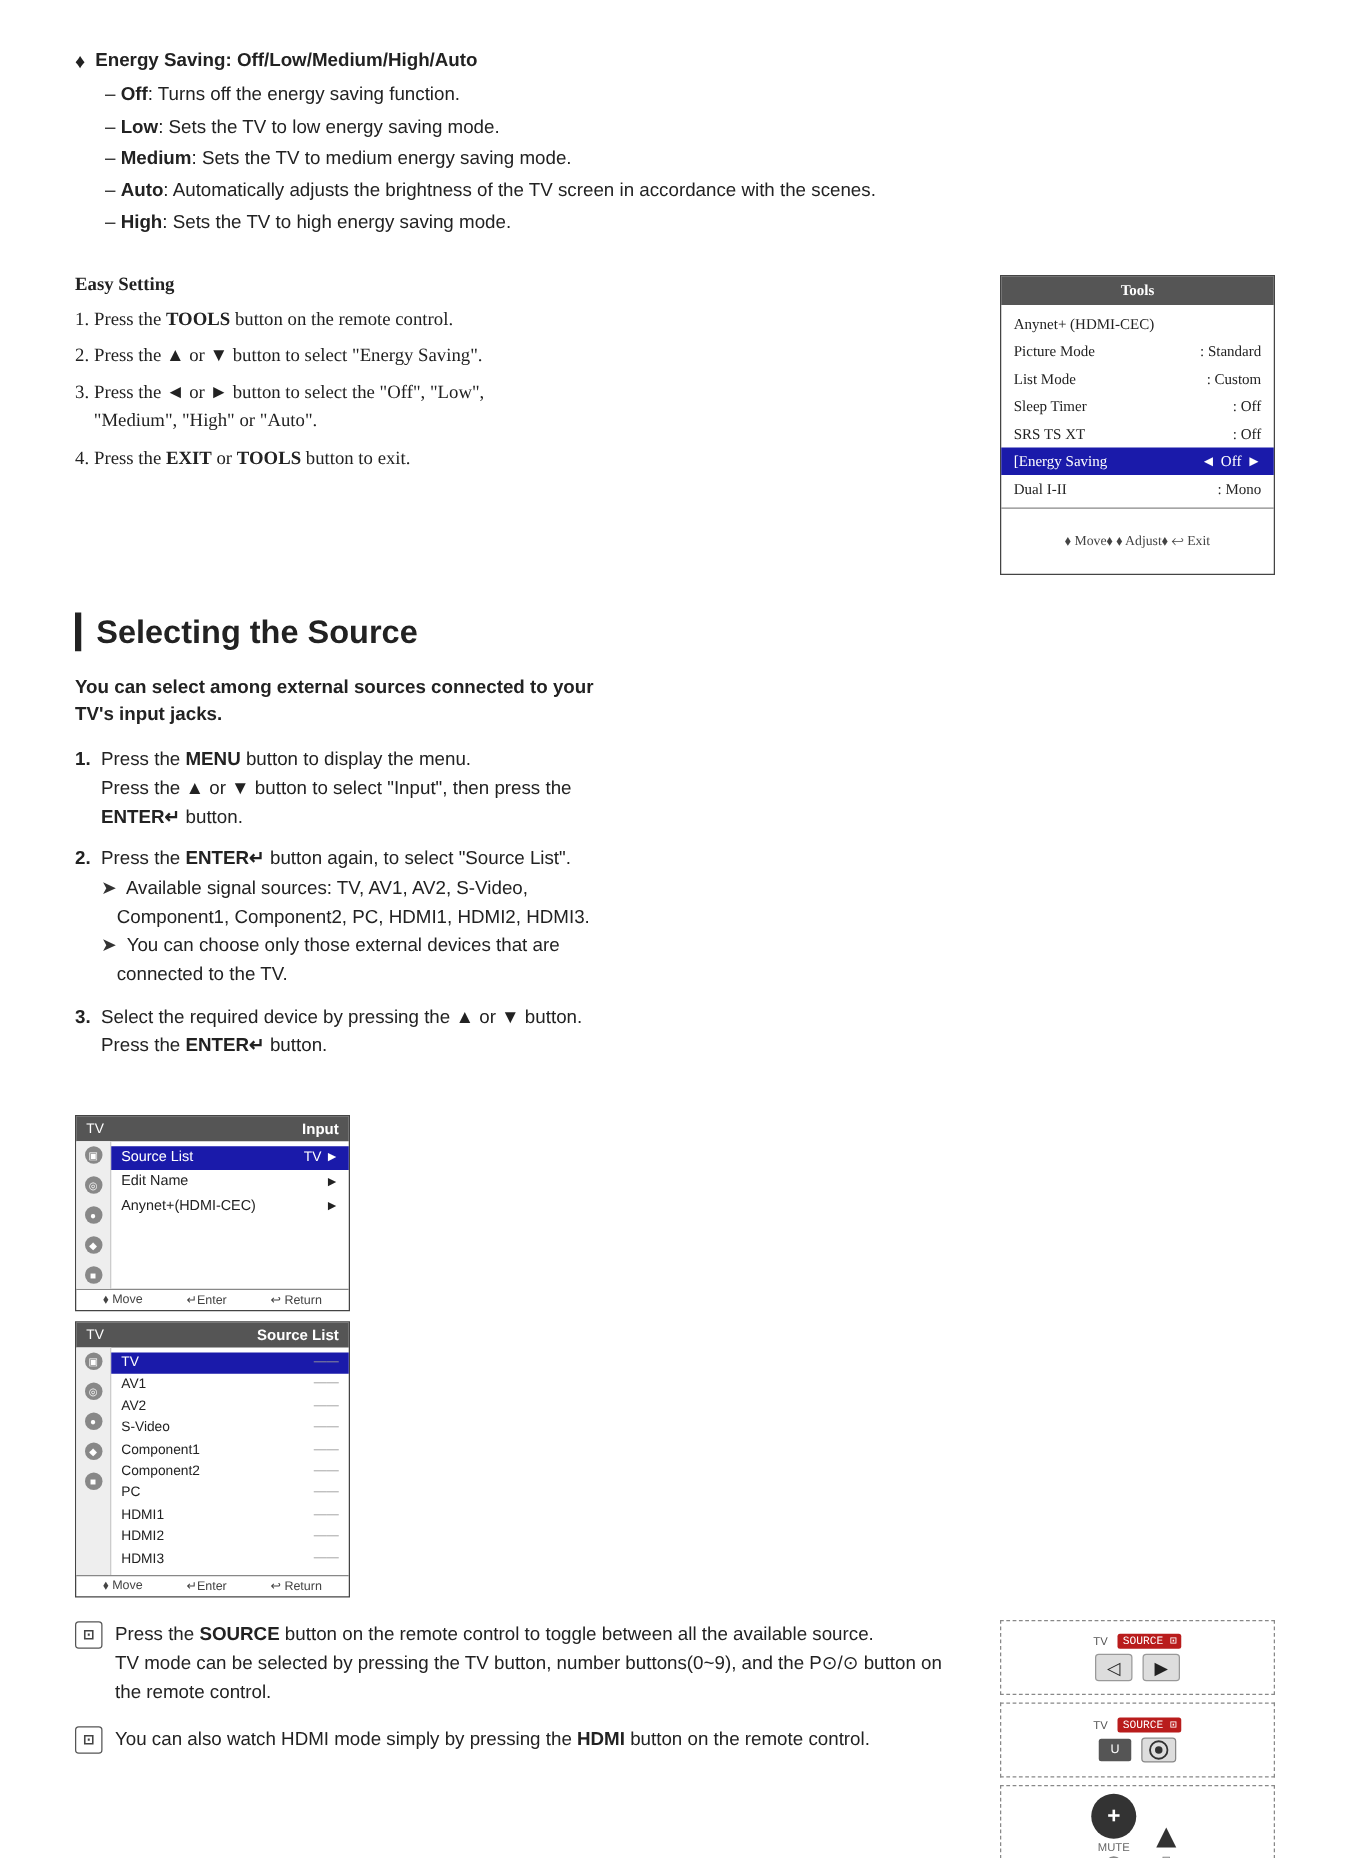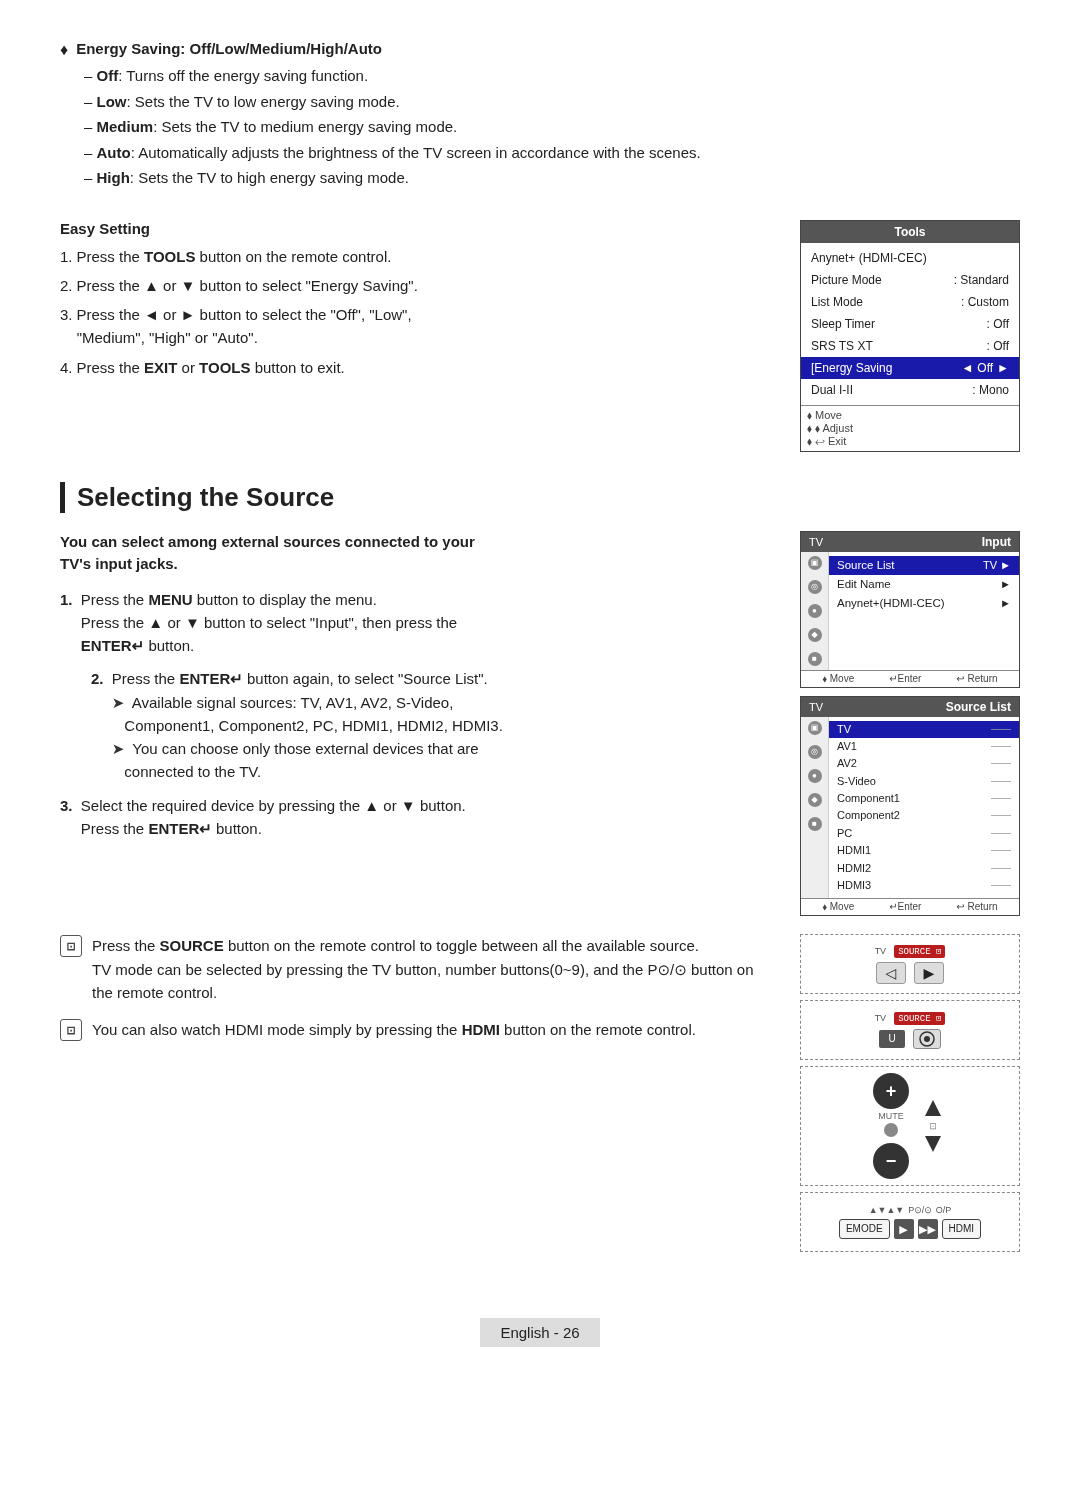--- a/index.html
+++ b/index.html
@@ -41,20 +41,21 @@
     }
     .dash-item::before {
       content: "– ";
     }
 
     .easy-setting-area {
       display: flex;
       gap: 30px;
       margin-top: 20px;
       margin-bottom: 10px;
+      font-family: Liberation Serif, serif;
     }
 
     .easy-setting-text {
       flex: 1;
     }
 
     .easy-setting-title {
       font-weight: bold;
       margin-bottom: 8px;
     }
@@ -98,25 +99,24 @@
     .tools-row .left { color: #222; }
     .tools-row.highlighted .left { color: #fff; }
     .tools-row .right { color: #222; }
     .tools-row.highlighted .right { color: #fff; }
     .tools-row .arrow-left { margin-right: 4px; }
     .tools-row .arrow-right { margin-left: 4px; }
 
     .tools-footer {
       border-top: 1px solid #888;
       display: flex;
-      justify-content: flex-end;
-      padding: 3px 6px;
+      justify-content: center;
+      padding: 20px 6px;
       font-size: 11px;
       color: #444;
-      flex-direction: column;
     }
     .tools-footer span::before {
       content: "⬧ ";
     }
 
     
     .section-divider {
       border-left: 5px solid #222;
       padding-left: 12px;
       margin: 30px 0 18px 0;
@@ -129,20 +129,21 @@
     .intro-bold {
       font-weight: bold;
       margin-bottom: 12px;
       line-height: 1.5;
     }
 
     .two-col {
       display: flex;
       gap: 30px;
       margin-bottom: 18px;
+      flex-direction: column;
     }
     .main-steps {
       flex: 1;
     }
     .ui-panels {
       width: 220px;
       flex-shrink: 0;
       display: flex;
       flex-direction: column;
       gap: 8px;
@@ -442,21 +443,21 @@
     <p class="intro-bold">
       You can select among external sources connected to your<br>TV's input jacks.
     </p>
 
     <div class="step" style="margin-bottom:10px;">
       <strong>1.</strong>&nbsp;&nbsp;Press the <strong>MENU</strong> button to display the menu.<br>
       &nbsp;&nbsp;&nbsp;&nbsp;&nbsp;Press the ▲ or ▼ button to select "Input", then press the<br>
       &nbsp;&nbsp;&nbsp;&nbsp;&nbsp;<strong>ENTER↵</strong> button.
     </div>
 
-    <div class="step" style="margin-bottom:10px;margin-left:31px;">
+    <div class="step" style="margin-bottom:10px;">
       <strong>2.</strong>&nbsp;&nbsp;Press the <strong>ENTER↵</strong> button again, to select "Source List".<br>
       &nbsp;&nbsp;&nbsp;&nbsp;&nbsp;<span class="check-arrow">➤</span> Available signal sources: TV, AV1, AV2, S-Video,<br>
       &nbsp;&nbsp;&nbsp;&nbsp;&nbsp;&nbsp;&nbsp;&nbsp;Component1, Component2, PC, HDMI1, HDMI2, HDMI3.<br>
       &nbsp;&nbsp;&nbsp;&nbsp;&nbsp;<span class="check-arrow">➤</span> You can choose only those external devices that are<br>
       &nbsp;&nbsp;&nbsp;&nbsp;&nbsp;&nbsp;&nbsp;&nbsp;connected to the TV.
     </div>
 
     <div class="step" style="margin-bottom:14px;">
       <strong>3.</strong>&nbsp;&nbsp;Select the required device by pressing the ▲ or ▼ button.<br>
       &nbsp;&nbsp;&nbsp;&nbsp;&nbsp;Press the <strong>ENTER↵</strong> button.

